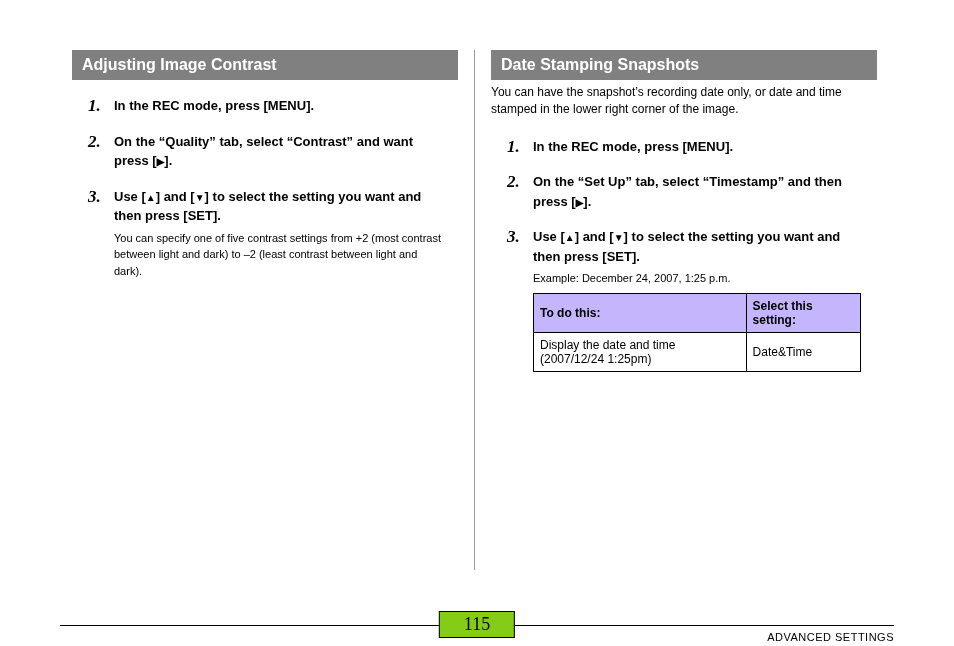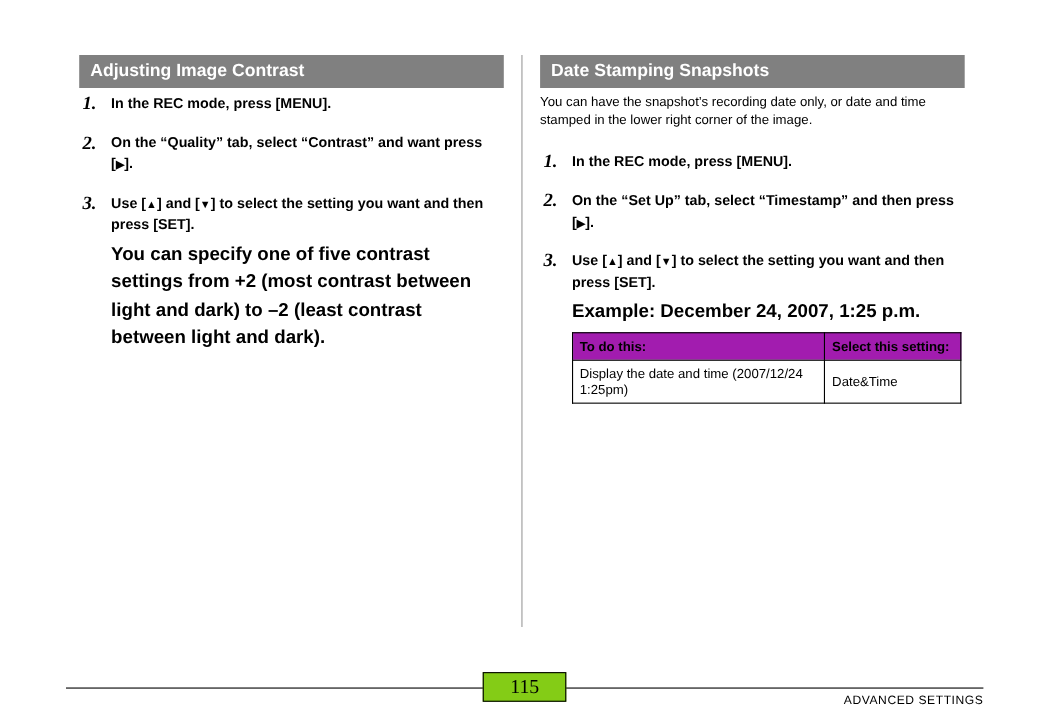--- a/index.html
+++ b/index.html
@@ -38,21 +38,21 @@
     margin-bottom: 4px;
   }
   .intro {
     font-size: 12px;
     line-height: 1.45;
     margin-bottom: 18px;
   }
   ol.steps {
     list-style: none;
     padding: 0;
-    margin: 3px;
+    margin: 16px;
     counter-reset: step;
   }
   ol.steps > li {
     counter-increment: step;
     position: relative;
     padding-left: 26px;
     margin-bottom: 16px;
   }
   ol.steps > li::before {
     content: counter(step) ".";
@@ -63,43 +63,43 @@
     font-style: italic;
     font-size: 17px;
     font-family: Georgia, "Times New Roman", serif;
   }
   .step-main {
     font-weight: bold;
     font-size: 13px;
     line-height: 1.5;
   }
   .step-sub {
-    font-size: 17px;
+    font-size: 11px;
     line-height: 1.5;
     margin-top: 4px;
-    font-weight: bold;
+    font-weight: normal;
   }
   .tri-right::after { content: "\25B6"; font-size: 10px; }
   .tri-up::after { content: "\25B2"; font-size: 10px; }
   .tri-down::after { content: "\25BC"; font-size: 10px; }
 
   table.settings {
     border-collapse: collapse;
     width: 100%;
     margin-top: 6px;
     font-size: 12px;
   }
   table.settings th, table.settings td {
     border: 1px solid #000;
     padding: 5px 6px;
     text-align: left;
     vertical-align: middle;
   }
   table.settings th {
-    background: #a21caf;
+    background: #c4b5fd;
     font-weight: bold;
   }
 
   .footer {
     position: absolute;
     left: 60px;
     right: 60px;
     bottom: 20px;
   }
   .footer-line {

